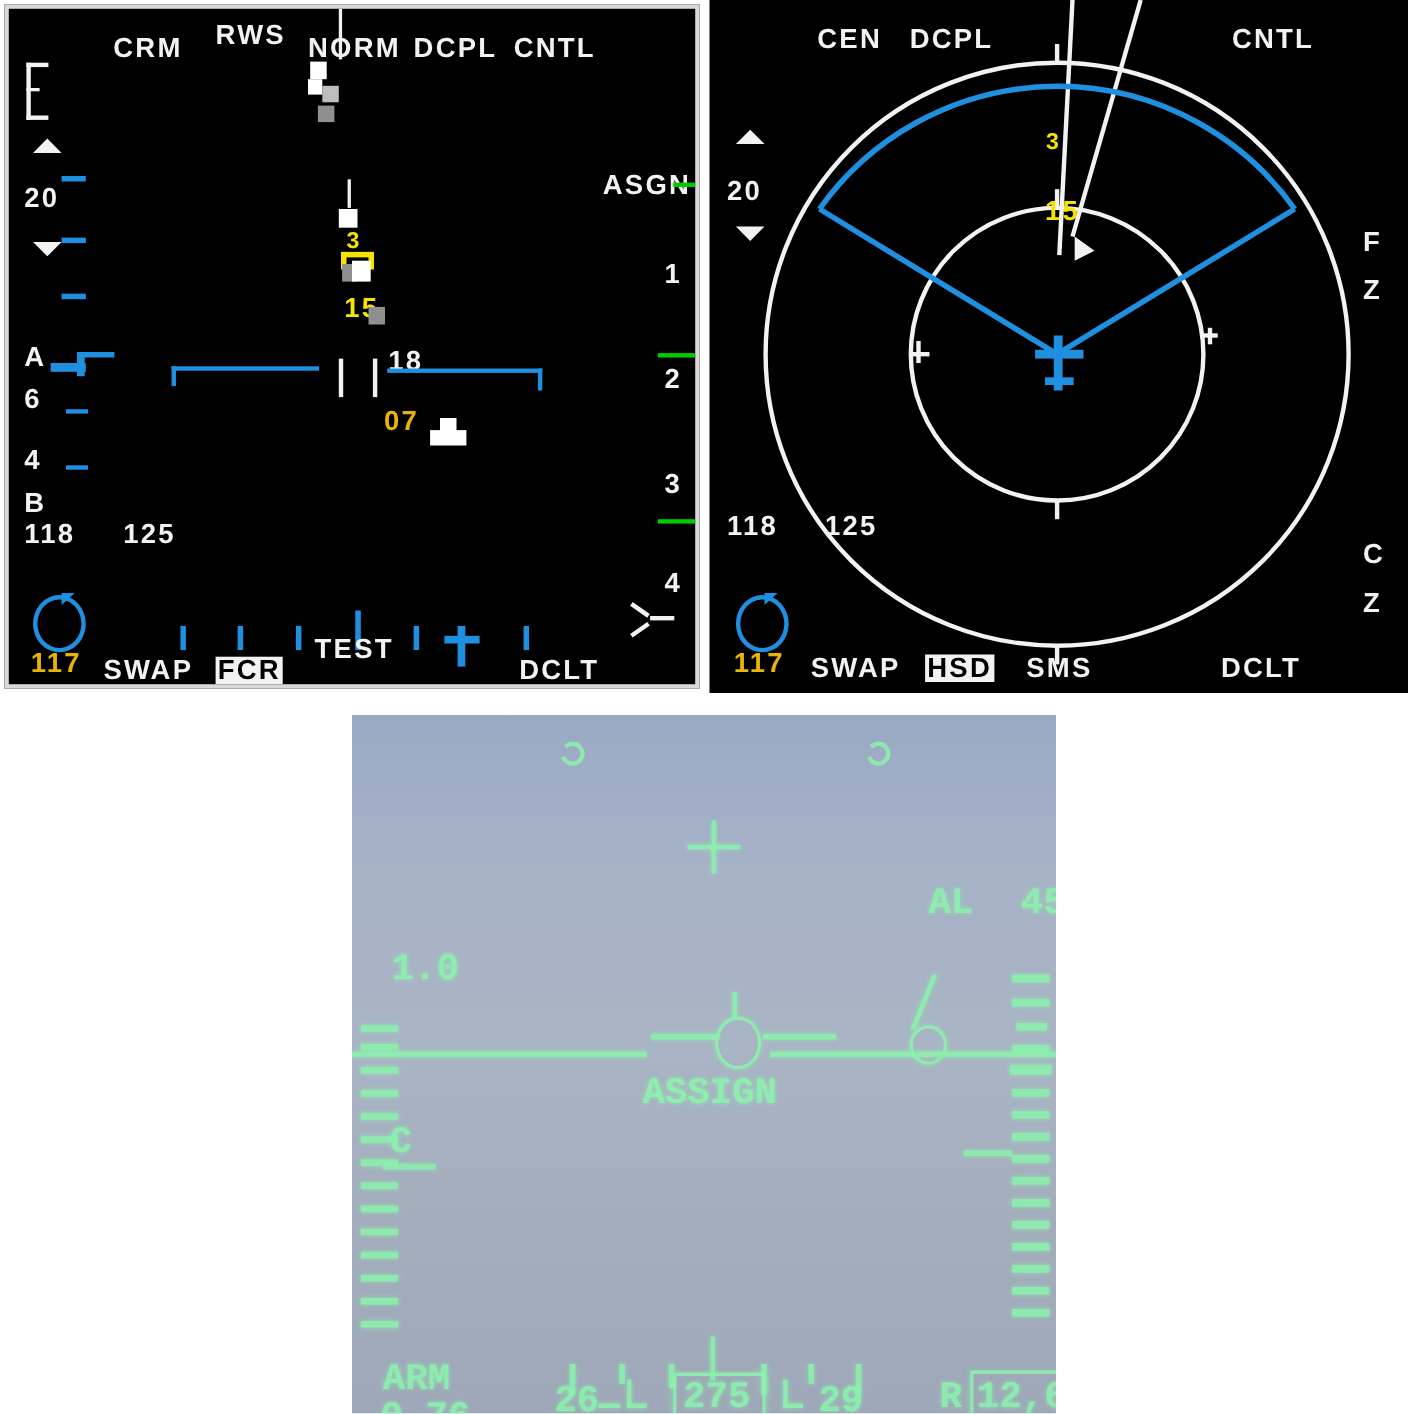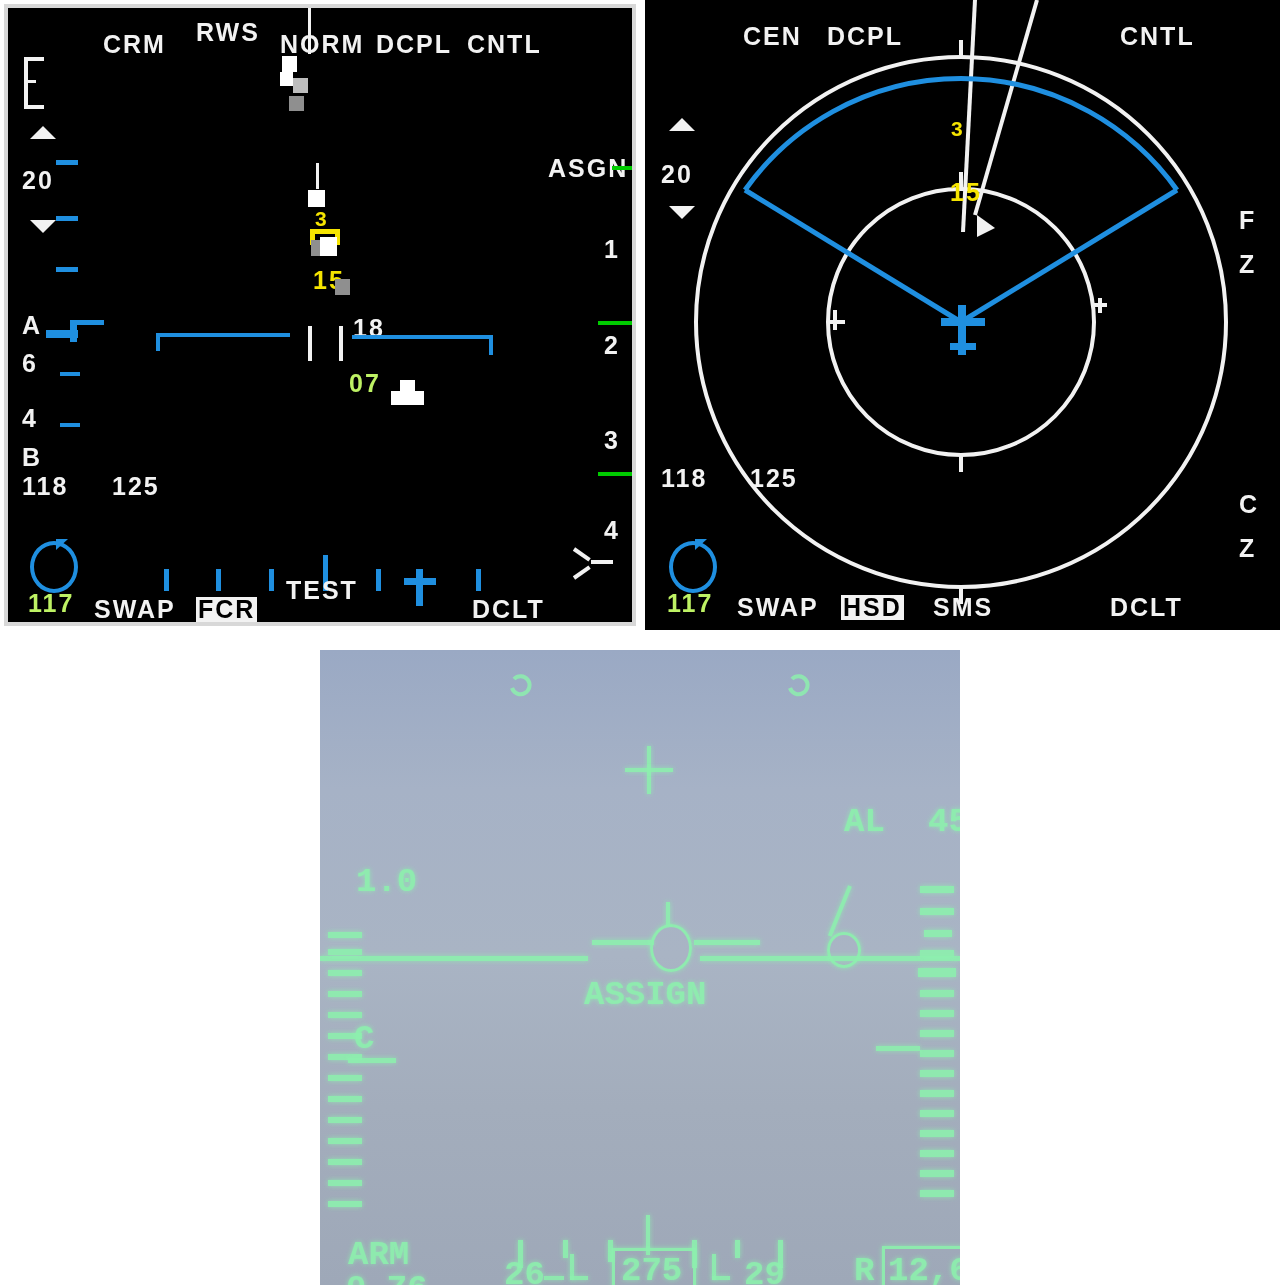--- a/index.html
+++ b/index.html
@@ -8,21 +8,21 @@
   
   .mfd{position:absolute;background:#000;overflow:hidden;padding-left:48px;}
   #fcr-display{left:4px;top:4px;width:632px;height:622px;border:4px solid #d8d8d8;box-sizing:border-box;}
   #hsd-display{left:645px;top:0px;width:635px;height:630px;}
 
   .scr{position:absolute;left:0;top:0;right:0;bottom:0;}
 
   
   .mt{position:absolute;color:#f2f2f2;font-family:"Liberation Sans",sans-serif;
       font-size:25px;font-weight:700;letter-spacing:2px;white-space:nowrap;line-height:1;}
-  .mt.blue{color:#bef264;}
+  .mt.blue{color:#eab308;}
   .mt.yellow{color:#f5e400;}
   .mt.small{font-size:21px;}
   .mt.inv{background:#f2f2f2;color:#000;padding:0 2px;}
 
   
   .rect{position:absolute;}
   .blip{position:absolute;background:#ffffff;}
   .blip.g1{background:#bdbdbd;}
   .blip.g2{background:#8f8f8f;}
   .line{position:absolute;background:#f2f2f2;}

